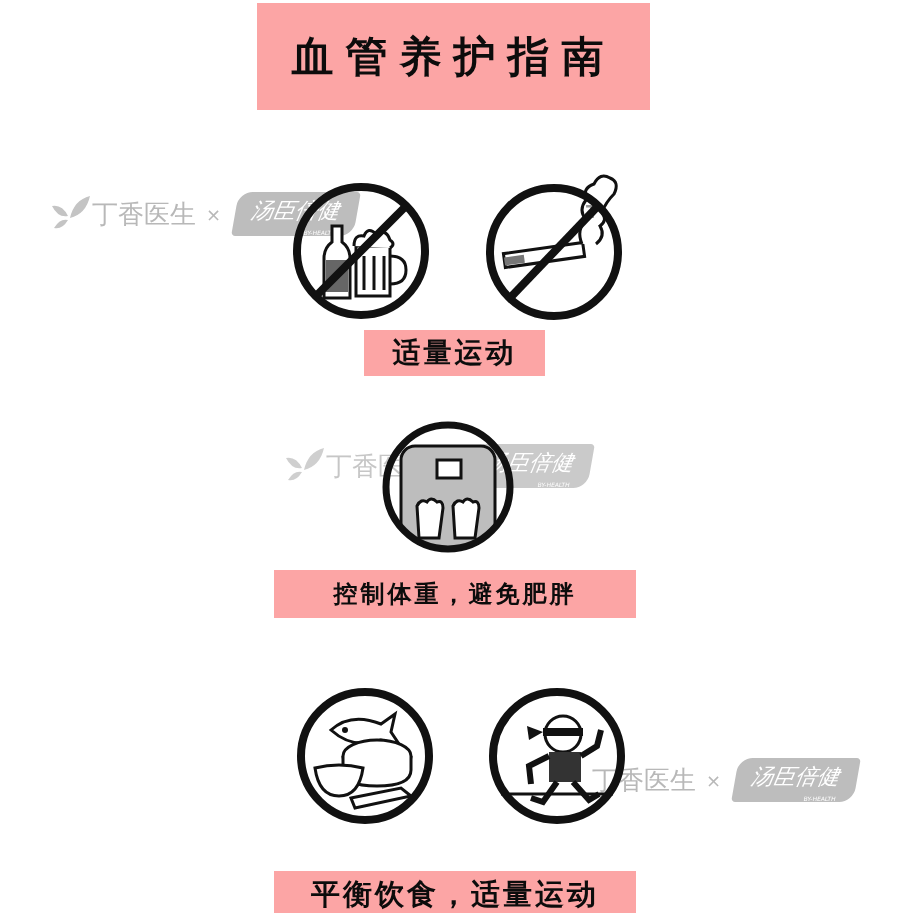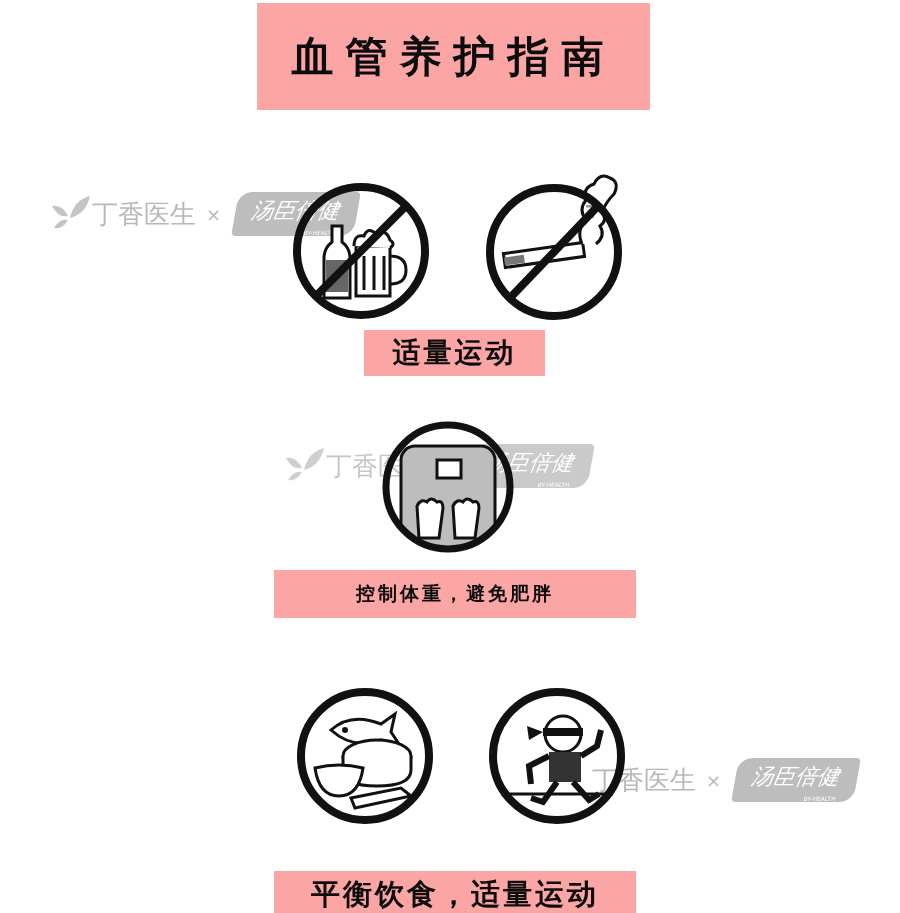--- a/index.html
+++ b/index.html
@@ -1,21 +1,21 @@
 <!DOCTYPE html>
 <html><head>
 <meta charset="utf-8">
 <style>
   html,body{margin:0;padding:0;}
   body{width:900px;height:913px;background:#ffffff;position:relative;overflow:hidden;font-family:"DejaVu Sans","Liberation Sans",sans-serif;}
   .abs{position:absolute;}
   .gbox{background:#fca5a5;color:#0c0c0c;display:flex;align-items:center;justify-content:center;font-weight:bold;box-sizing:border-box;}
   .title{left:257px;top:3px;width:393px;height:107px;font-size:42px;letter-spacing:12px;}
   .cap1{left:364px;top:330px;width:181px;height:46px;font-size:28px;letter-spacing:3px;}
-  .cap2{left:274px;top:570px;width:362px;height:48px;font-size:19px;letter-spacing:3px;}
+  .cap2{left:274px;top:570px;width:362px;height:48px;font-size:24px;letter-spacing:3px;}
   .cap3{left:274px;top:871px;width:362px;height:48px;font-size:29px;letter-spacing:3px;}
   .icon{position:absolute;}
   .wm{position:absolute;display:flex;align-items:center;color:#b8b8b8;font-size:26px;}
   .wm .x{font-size:18px;margin:0 14px 0 10px;}
   .wm .brand{background:#bdbdbd;color:#fff;font-style:italic;font-size:22px;padding:4px 18px 10px 16px;border-radius:14px 4px 14px 4px;transform:skewX(-10deg);position:relative;}
   .wm .brand small{position:absolute;right:18px;bottom:0px;font-size:6px;font-style:normal;}
 </style>
 </head>
 <body>
 

